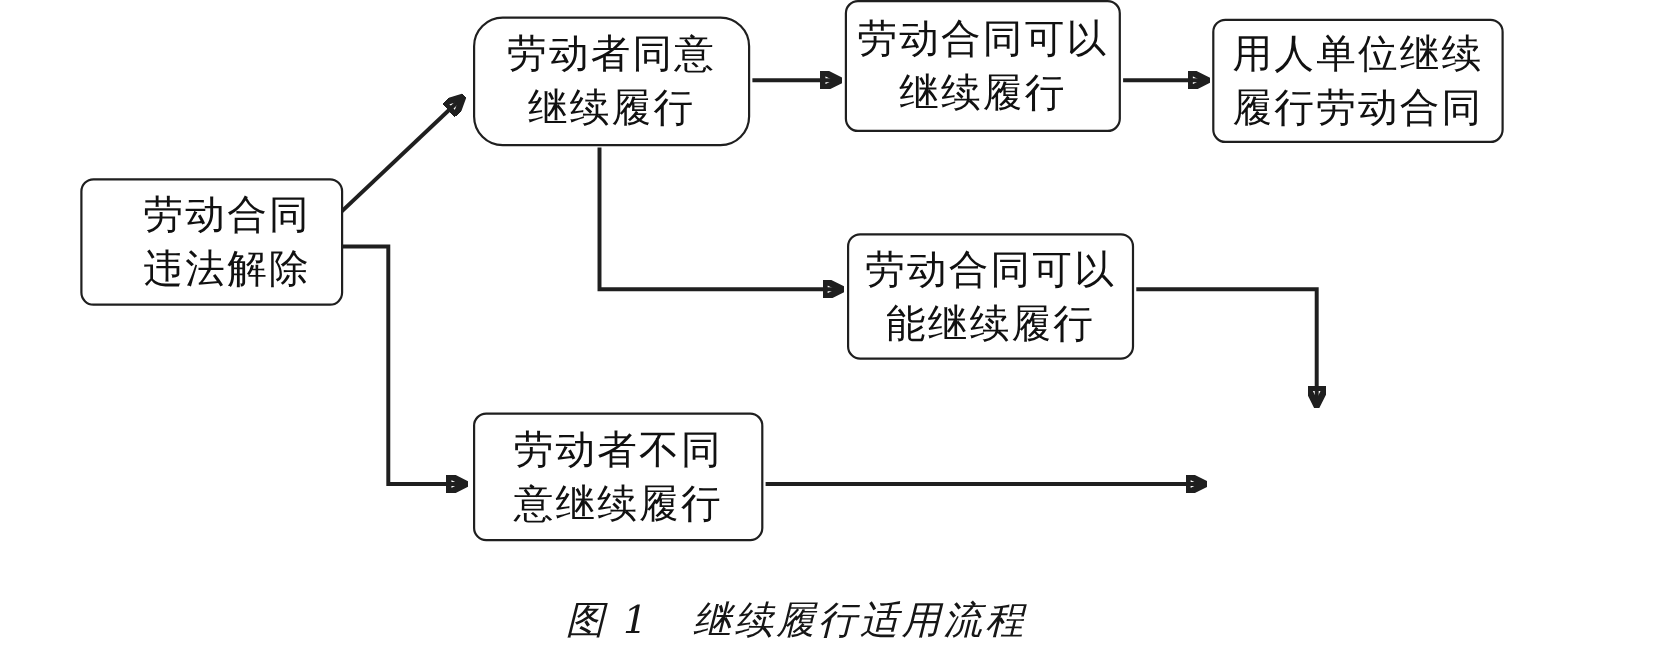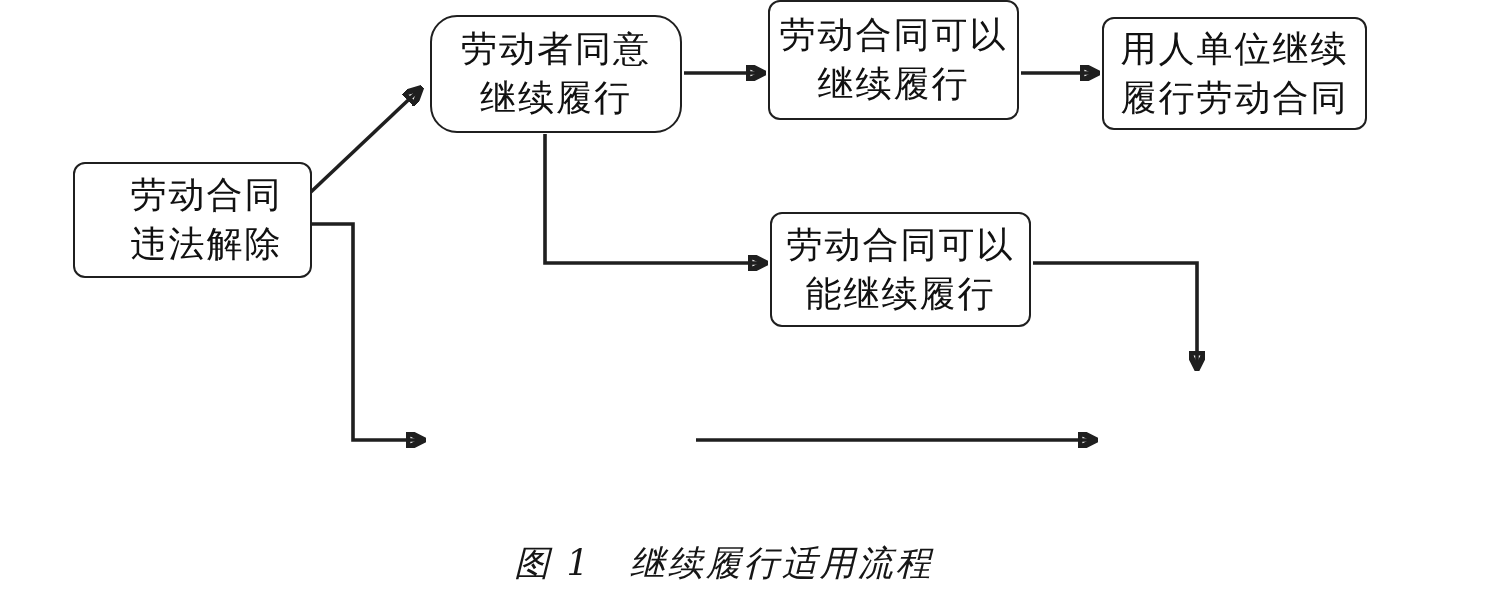--- a/index.html
+++ b/index.html
@@ -117,17 +117,21 @@
   <div class="node node-employer">
     <span class="node-label">用人单位继续
 履行劳动合同</span>
   </div>
 
   <div class="node node-cannot">
     <span class="node-label">劳动合同可以
 能继续履行</span>
   </div>
 
+  <div class="node node-disagree">
+    <span class="node-label">劳动者不同
+意继续履行</span>
+  </div>
 
 
   <div class="caption">图 1　继续履行适用流程</div>
 
 </div>
 
 </body></html>

